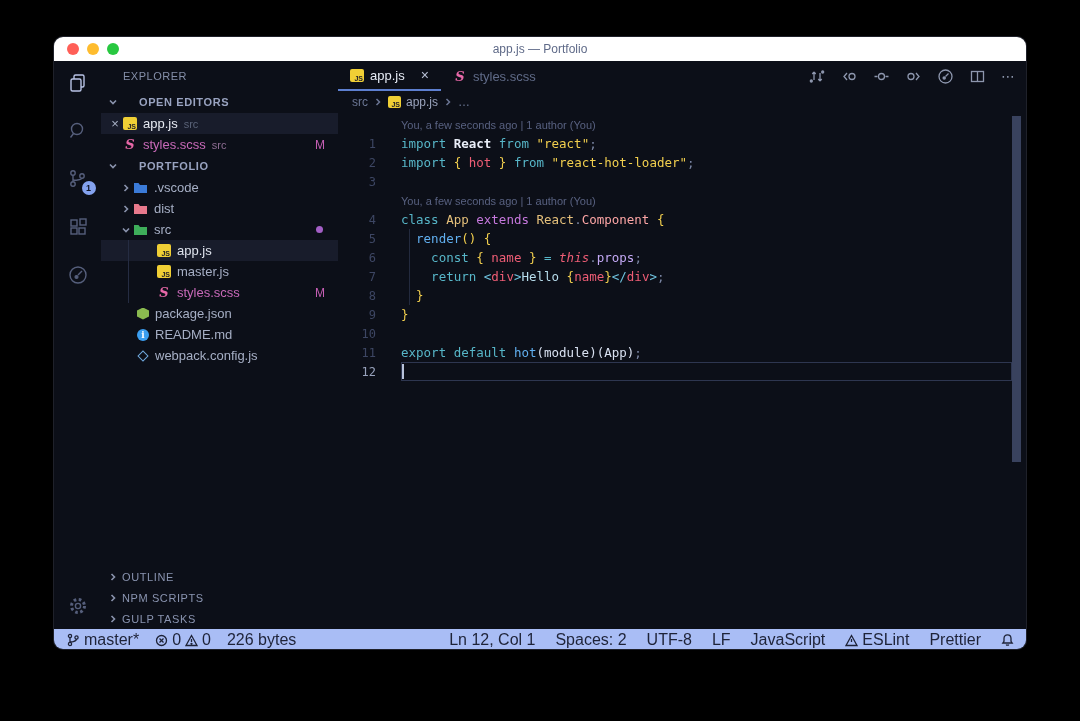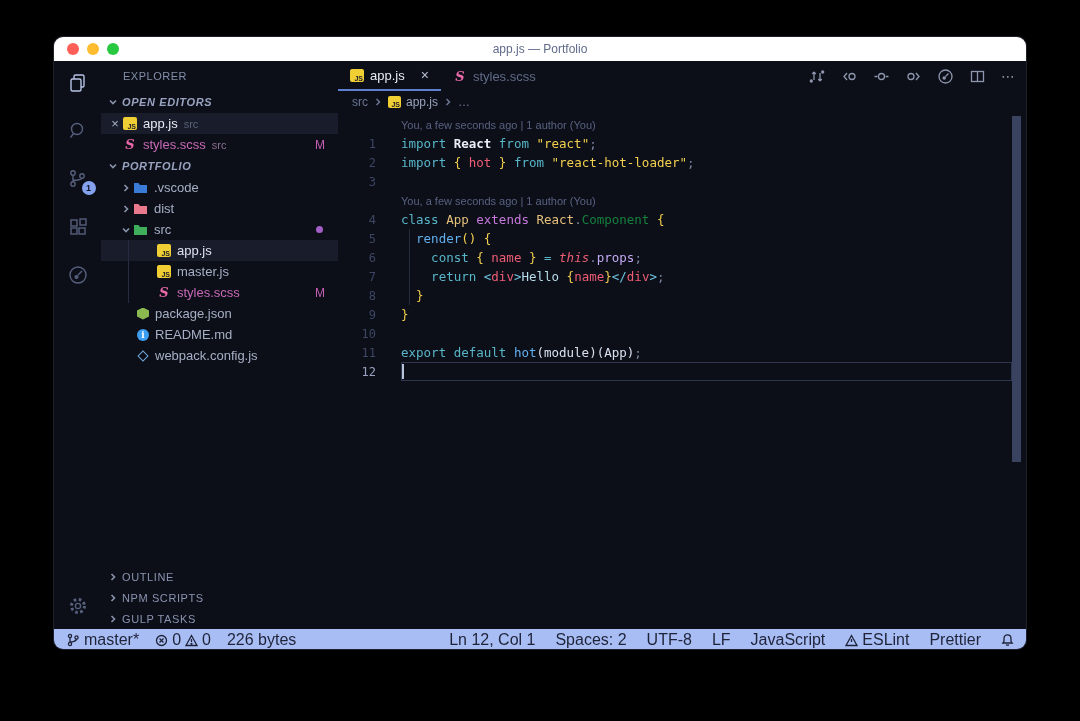--- a/index.html
+++ b/index.html
@@ -27,22 +27,22 @@
   .ab-badge { position:absolute; right:-5px; bottom:-3px; width:14px; height:14px; border-radius:50%;
               background:#84a2ee; color:#101525; font-size:9px; font-weight:bold;
               display:flex; align-items:center; justify-content:center; }
   .ab-spacer { flex:1; }
   .ab-bottom { margin-bottom:10px; }
 
   
   .sidebar { width:237px; flex:none; display:flex; flex-direction:column; font-size:13px; color:#a6afc5; }
   .sb-title { height:30px; display:flex; align-items:center; padding-left:22px;
               font-size:11px; letter-spacing:0.5px; color:#848ea8; }
-  .sb-header { height:22px; display:flex; align-items:center; padding-left:6px; gap:3px;
-               font-size:11px; font-weight:bold; letter-spacing:0.6px; color:#99a3c0; cursor:default;font-style:italic; }
+  .sb-header { height:22px; display:flex; align-items:center; padding-left:6px; gap:20px;
+               font-size:11px; font-weight:bold; letter-spacing:0.6px; color:#99a3c0; cursor:default; }
   .sb-header svg, .tree-chev svg, .bot-row svg { stroke:#8a93ad; fill:none; stroke-width:1.6; }
   .row { height:21px; display:flex; align-items:center; position:relative; }
   .row.hl { background:#181c2b; }
   .row .close-x { width:16px; text-align:center; margin-left:6px; color:#aab3c8; font-size:13px; }
   .row .sp16 { width:22px; flex:none; }
   .detail { font-size:11px; color:#5a6378; margin-left:6px; }
   .detail.pink { color:#8d6d92; }
   .label-pink { color:#c869b8; }
   .badge-m { position:absolute; right:13px; color:#c75fb5; font-size:12px; }
   .dot-mod { position:absolute; right:15px; width:7px; height:7px; border-radius:50%; background:#a35fc5; }
@@ -93,21 +93,21 @@
   .code-text { padding-left:25px; white-space:pre; }
   .lens-text { padding-left:25px; font-family:"Liberation Sans",sans-serif; font-size:11px; color:#586180; }
   .current-box { position:absolute; left:63px; right:14px; top:0; bottom:0; border:1px solid #2e3650; }
   .caret { position:absolute; left:64px; top:2px; width:1.5px; height:15px; background:#b8c2da; }
   .indent-guide { position:absolute; left:71px; top:116px; width:1px; height:76px; background:#232a3e; }
   .scrollbar { position:absolute; right:5px; top:3px; width:9px; height:346px; background:#39425e; }
 
   .tk-kw{color:#57b6c8} .tk-pl{color:#d8e0f0} .tk-plb{color:#e9eef8;font-weight:bold}
   .tk-str{color:#f2cf4e} .tk-pn{color:#7a85a3} .tk-br{color:#f2cf4e}
   .tk-red{color:#ee5d75} .tk-itl{color:#ee5d75;font-style:italic} .tk-pur{color:#c678dd}
-  .tk-cls{color:#e5c07b} .tk-cmp{color:#15803d} .tk-fn{color:#61afef}
+  .tk-cls{color:#e5c07b} .tk-cmp{color:#fca5a5} .tk-fn{color:#61afef}
   .tk-lav{color:#c4a9f5} .tk-tagb{color:#6fc3df} .tk-tagn{color:#ee5d75} .tk-txt{color:#b7dceb}
 
   
   .statusbar { height:22px; background:#a9bdf5; color:#1e2338; display:flex; align-items:center;
                font-size:16px; padding:0 12px; }
   .statusbar svg { stroke:#1e2338; fill:none; stroke-width:1.3; }
   .sb-item { display:flex; align-items:center; gap:4px; margin-right:16px; }
   .sb-right { margin-left:auto; display:flex; align-items:center; }
   .sb-right .sb-item { margin-right:0; margin-left:20px; }
 </style>

